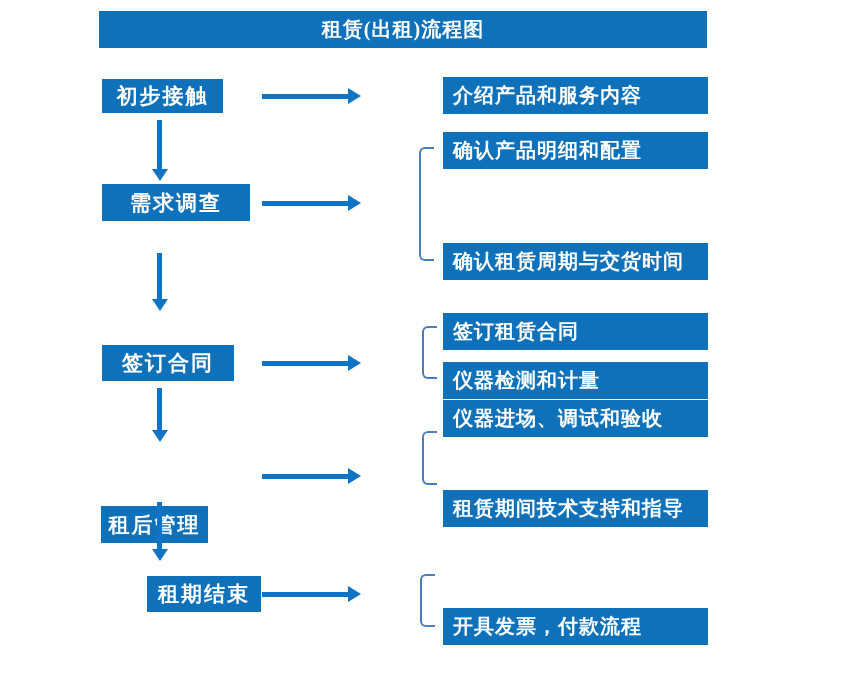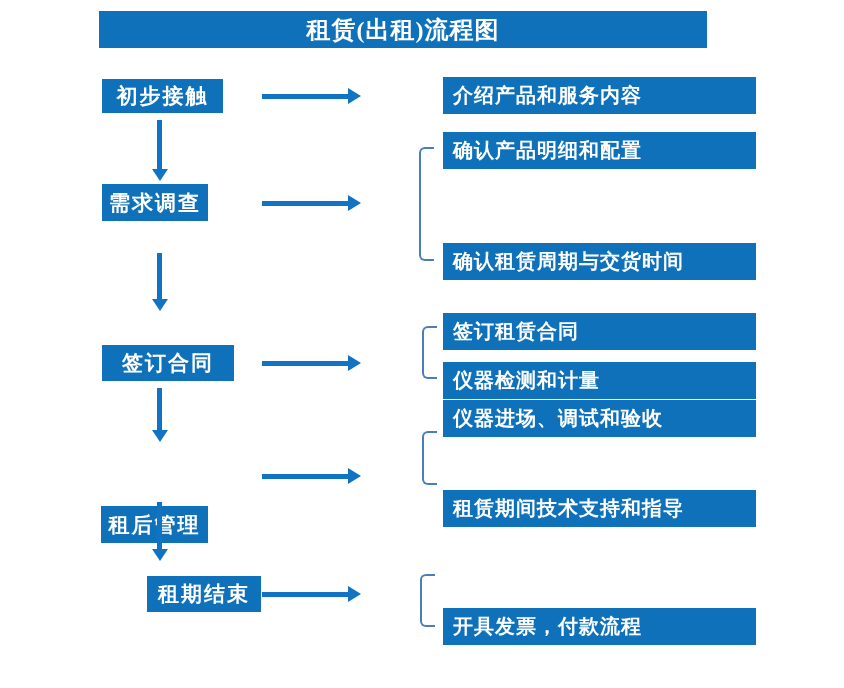--- a/index.html
+++ b/index.html
@@ -16,31 +16,31 @@
     background:#ffffff;
     overflow:hidden;
     font-family:"Liberation Serif","DejaVu Serif",serif;
   }
   .title-bar{
     position:absolute;left:99px;top:11px;width:608px;height:37px;
     background:var(--box);
     display:flex;align-items:center;justify-content:center;
   }
   .title-bar span{
-    color:var(--text);font-size:24px;font-weight:bold;letter-spacing:1px;
+    color:var(--text);font-size:20px;font-weight:bold;letter-spacing:1px;
   }
   .stage-box{
     position:absolute;
     background:var(--box);
     color:var(--text);
     font-size:21px;font-weight:bold;letter-spacing:2px;
     display:flex;align-items:center;justify-content:center;
   }
   .detail-box{
-    position:absolute;left:443px;width:313px;height:37px;
+    position:absolute;left:443px;width:265px;height:37px;
     background:var(--box);
     color:var(--text);
     font-size:20px;font-weight:bold;letter-spacing:1px;
     display:flex;align-items:center;
     padding-left:10px;
   }
   .h-arrow{
     position:absolute;
     display:flex;align-items:center;
     height:16px;
@@ -76,21 +76,21 @@
 </head>
 <body>
 
 <div class="canvas">
 
   <div class="title-bar">
     <span>租赁(出租)流程图</span>
   </div>
 
   <div class="stage-box" style="left:102px;top:79px;width:121px;height:34px;">初步接触</div>
-  <div class="stage-box" style="left:102px;top:184px;width:106px;height:37px;">需求调查</div>
+  <div class="stage-box" style="left:102px;top:184px;width:148px;height:37px;">需求调查</div>
   <div class="stage-box" style="left:102px;top:345px;width:132px;height:36px;">签订合同</div>
   <div class="stage-box" style="left:101px;top:458px;width:107px;height:37px;margin-top:48px;">租后管理</div>
   <div class="stage-box" style="left:99px;top:576px;width:114px;height:36px;margin-left:48px;">租期结束</div>
 
   <div class="detail-box" style="top:77px;">介绍产品和服务内容</div>
   <div class="detail-box" style="top:132px;">确认产品明细和配置</div>
   <div class="detail-box" style="top:243px;">确认租赁周期与交货时间</div>
   <div class="detail-box" style="top:313px;">签订租赁合同</div>
   <div class="detail-box" style="top:362px;">仪器检测和计量</div>
   <div class="detail-box" style="top:400px;">仪器进场、调试和验收</div>

